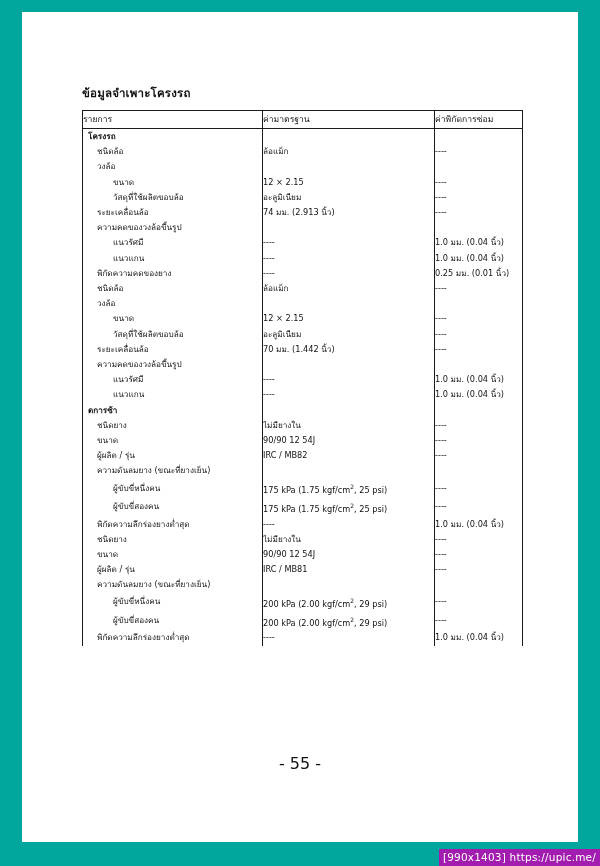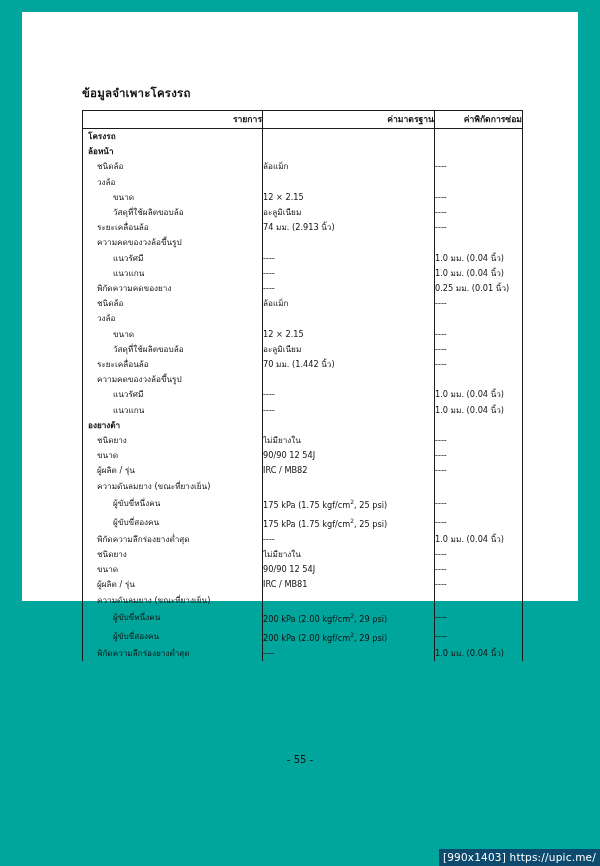--- a/index.html
+++ b/index.html
@@ -11,21 +11,21 @@
     height: 866px;
     background: #00a69c;
     font-family: "DejaVu Sans", "Liberation Sans", sans-serif;
     overflow: hidden;
   }
   .page {
     position: absolute;
     left: 22px;
     top: 12px;
     width: 556px;
-    height: 589px;
+    height: 830px;
     background: #ffffff;
     box-sizing: border-box;
   }
   .page-inner {
     position: absolute;
     left: 60px;
     top: 72px;
     width: 440px;
   }
   .doc-title {
@@ -45,22 +45,22 @@
   table.spec col.c1 { width: 180px; }
   table.spec col.c2 { width: 172px; }
   table.spec col.c3 { width: 88px; }
 
   table.spec th, table.spec td {
     border: 1px solid #1a1a1a;
     padding: 0;
     vertical-align: middle;
   }
   table.spec thead th {
-    text-align: right;
-    font-weight: bold;
+    text-align: left;
+    font-weight: normal;
     font-size: 8.6px;
     height: 17px;
     line-height: 17px;
     margin-left: 24px;
   }
   table.spec tbody td {
     height: 15.2px;
     line-height: 15.2px;
     border-left: 1px solid #1a1a1a;
     border-right: 1px solid #1a1a1a;
@@ -85,28 +85,28 @@
     border-bottom: 1px solid #1a1a1a;
   }
   .sup { font-size: 6px; vertical-align: super; }
 
   .page-number {
     position: absolute;
     left: 0;
     top: 742px;
     width: 556px;
     text-align: center;
-    font-size: 10px;
+    font-size: 16px;
     color: #111;
   }
   .watermark {
     position: absolute;
     right: 0px;
     bottom: 0px;
-    background: #0c4a6e;
+    background: #a21caf;
     color: #fff;
     font-size: 10.5px;
     font-family: "DejaVu Sans", "Liberation Sans", sans-serif;
     padding: 2px 4px 3px 4px;
     letter-spacing: 0.2px;
   }
 </style>
 </head>
 <body>
 
@@ -127,25 +127,20 @@
           <th>ค่ามาตรฐาน</th>
           <th>ค่าพิกัดการซ่อม</th>
         </tr>
       </thead>
       <tbody id="spec-body">
           <tr class="row section-top">
             <td class="c-item"><span class="lvl0">โครงรถ</span></td>
             <td class="c-std"><span></span></td>
             <td class="c-lim"><span></span></td>
           </tr>
-          <tr class="row section-top">
-            <td class="c-item"><span class="lvl0">ล้อหน้า</span></td>
-            <td class="c-std"><span></span></td>
-            <td class="c-lim"><span></span></td>
-          </tr>
           <tr class="row">
             <td class="c-item"><span class="lvl1">ชนิดล้อ</span></td>
             <td class="c-std"><span>ล้อแม็ก</span></td>
             <td class="c-lim"><span>----</span></td>
           </tr>
           <tr class="row">
             <td class="c-item"><span class="lvl1">วงล้อ</span></td>
             <td class="c-std"><span></span></td>
             <td class="c-lim"><span></span></td>
           </tr>
@@ -218,21 +213,21 @@
             <td class="c-item"><span class="lvl2">แนวรัศมี</span></td>
             <td class="c-std"><span>----</span></td>
             <td class="c-lim"><span>1.0 มม. (0.04 นิ้ว)</span></td>
           </tr>
           <tr class="row">
             <td class="c-item"><span class="lvl2">แนวแกน</span></td>
             <td class="c-std"><span>----</span></td>
             <td class="c-lim"><span>1.0 มม. (0.04 นิ้ว)</span></td>
           </tr>
           <tr class="row section-top">
-            <td class="c-item"><span class="lvl0">องยางต้า</span></td>
+            <td class="c-item"><span class="lvl0">ดการซ้า</span></td>
             <td class="c-std"><span></span></td>
             <td class="c-lim"><span></span></td>
           </tr>
           <tr class="row">
             <td class="c-item"><span class="lvl1">ชนิดยาง</span></td>
             <td class="c-std"><span>ไม่มียางใน</span></td>
             <td class="c-lim"><span>----</span></td>
           </tr>
           <tr class="row">
             <td class="c-item"><span class="lvl1">ขนาด</span></td>

